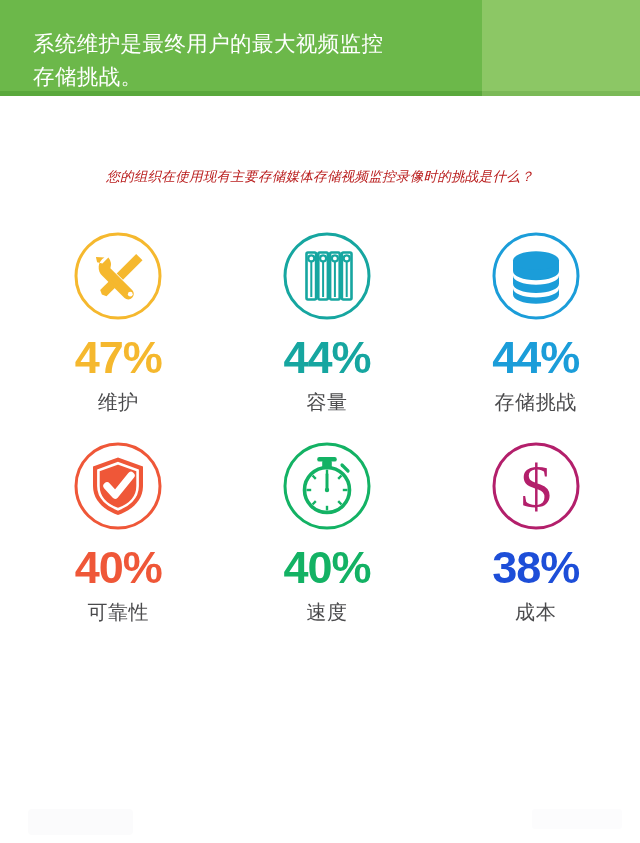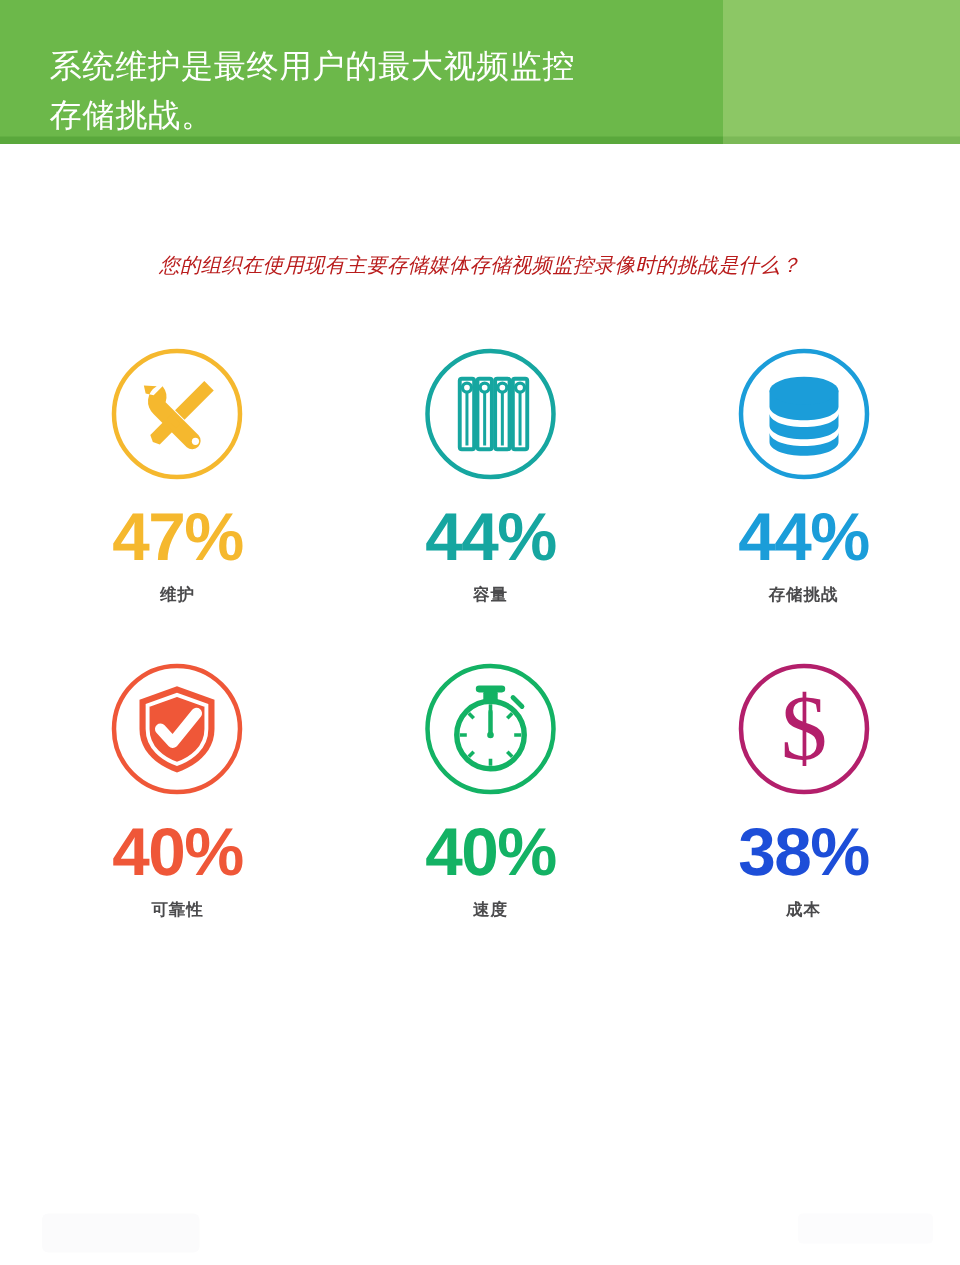--- a/index.html
+++ b/index.html
@@ -103,24 +103,23 @@
   }
   .stat-value {
     margin-top: 11px;
     font-size: 45px;
     font-weight: 700;
     line-height: 1;
     letter-spacing: -1px;
   }
   .stat-label {
     margin-top: 9px;
-    font-size: 11px;
+    font-size: 20px;
     color: #4a4a4c;
     letter-spacing: 0.6px;
-    font-weight: bold;
   }
 
   
   .watermark {
     position: absolute;
     left: 28px;
     bottom: 8px;
     width: 105px;
     height: 26px;
     background: #fbfbfc;

